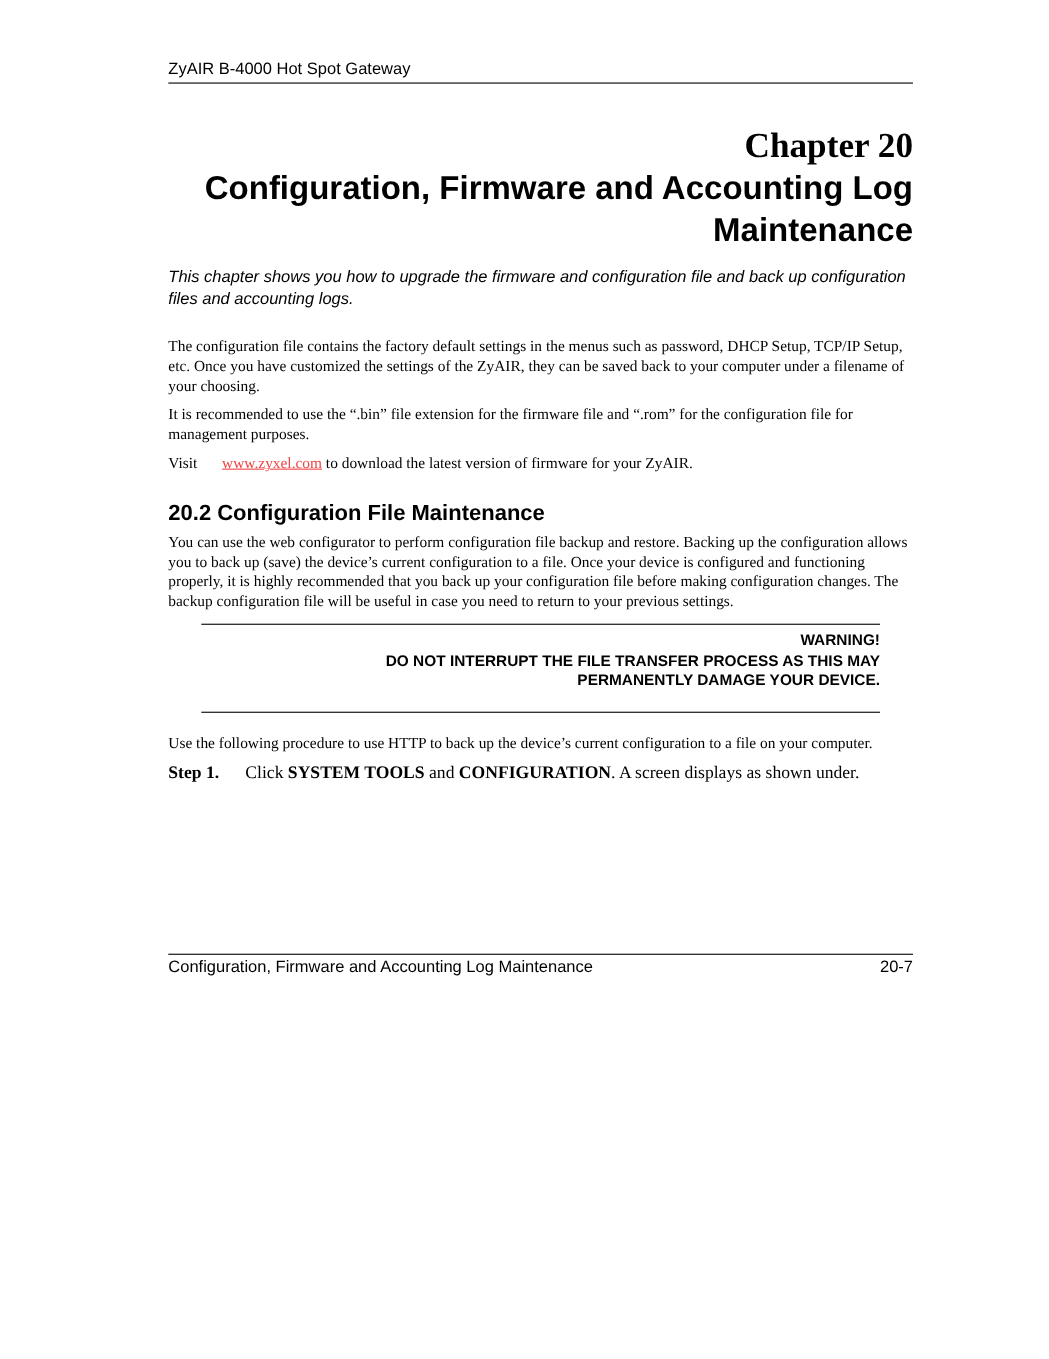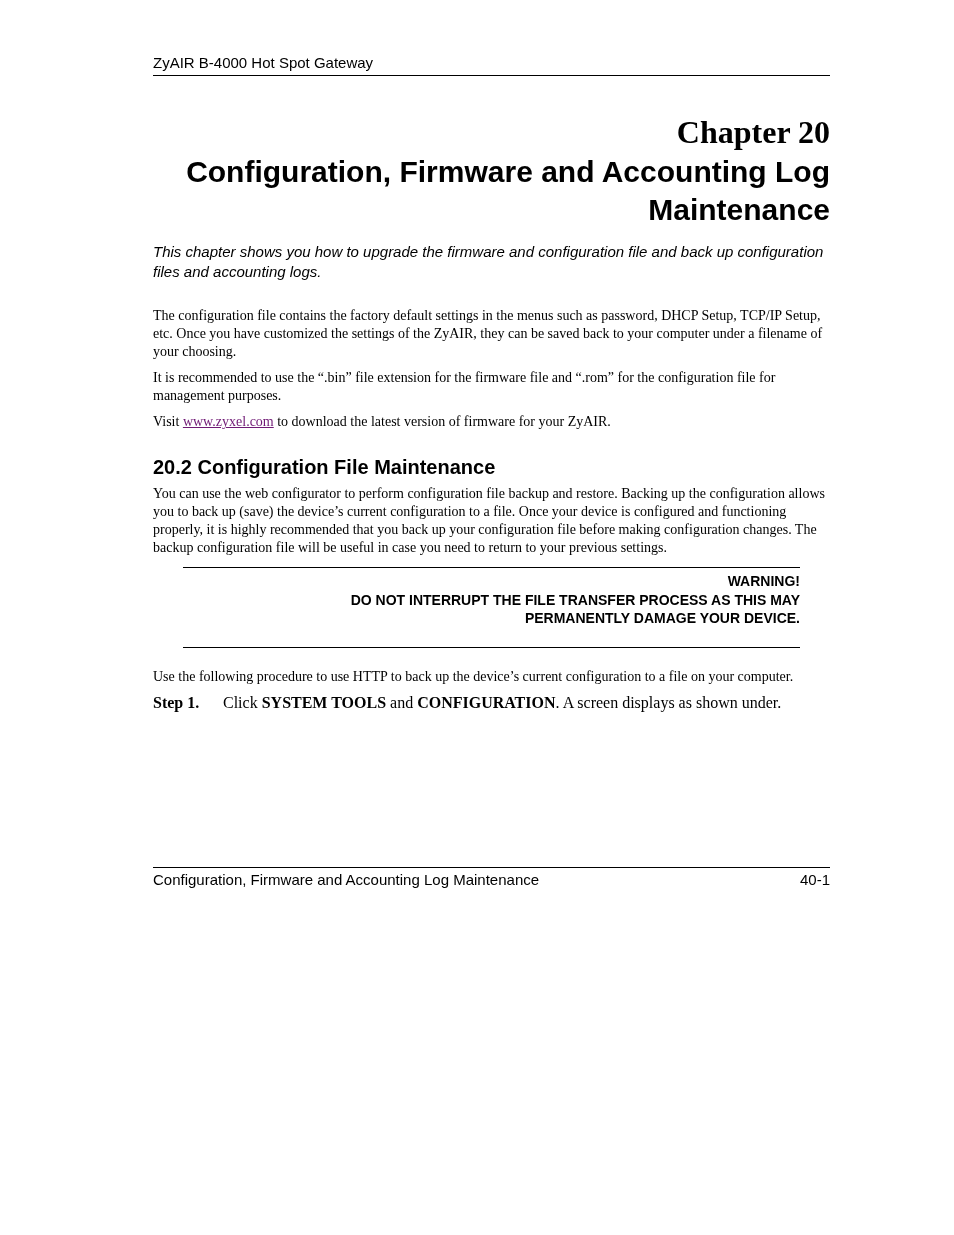--- a/index.html
+++ b/index.html
@@ -57,21 +57,21 @@
       font-weight: bold;
       margin-bottom: 6px;
     }
     .body-p {
       font-family: "Times New Roman", Times, serif;
       font-size: 14px;
       line-height: 1.3;
       margin-bottom: 8px;
     }
     .visit-p { margin-bottom: 24px; }
-    a.link { color: #701a75; text-decoration: underline; }
+    a.link { color: #ef4444; text-decoration: underline; margin-left: 19px; }
     .warning-box {
       border-top: 1.5px solid #000;
       border-bottom: 1.5px solid #000;
       margin: 10px 30px 20px 30px;
       padding: 4px 0 20px 0;
       text-align: right;
       font-family: Arial, Helvetica, sans-serif;
       font-weight: bold;
       font-size: 14px;
       line-height: 1.3;
@@ -132,14 +132,14 @@
     <div class="step-label">Step 1.</div>
     <div class="step-text">
       <span>Click </span><span class="bold">SYSTEM TOOLS</span><span> and </span><span class="bold">CONFIGURATION</span><span>. A screen displays as shown under.</span>
     </div>
   </div>
 
 </div>
 
 <div class="footer">
   <span>Configuration, Firmware and Accounting Log Maintenance</span>
-  <span>40-1</span>
+  <span>20-7</span>
 </div>
 
 </body></html>

